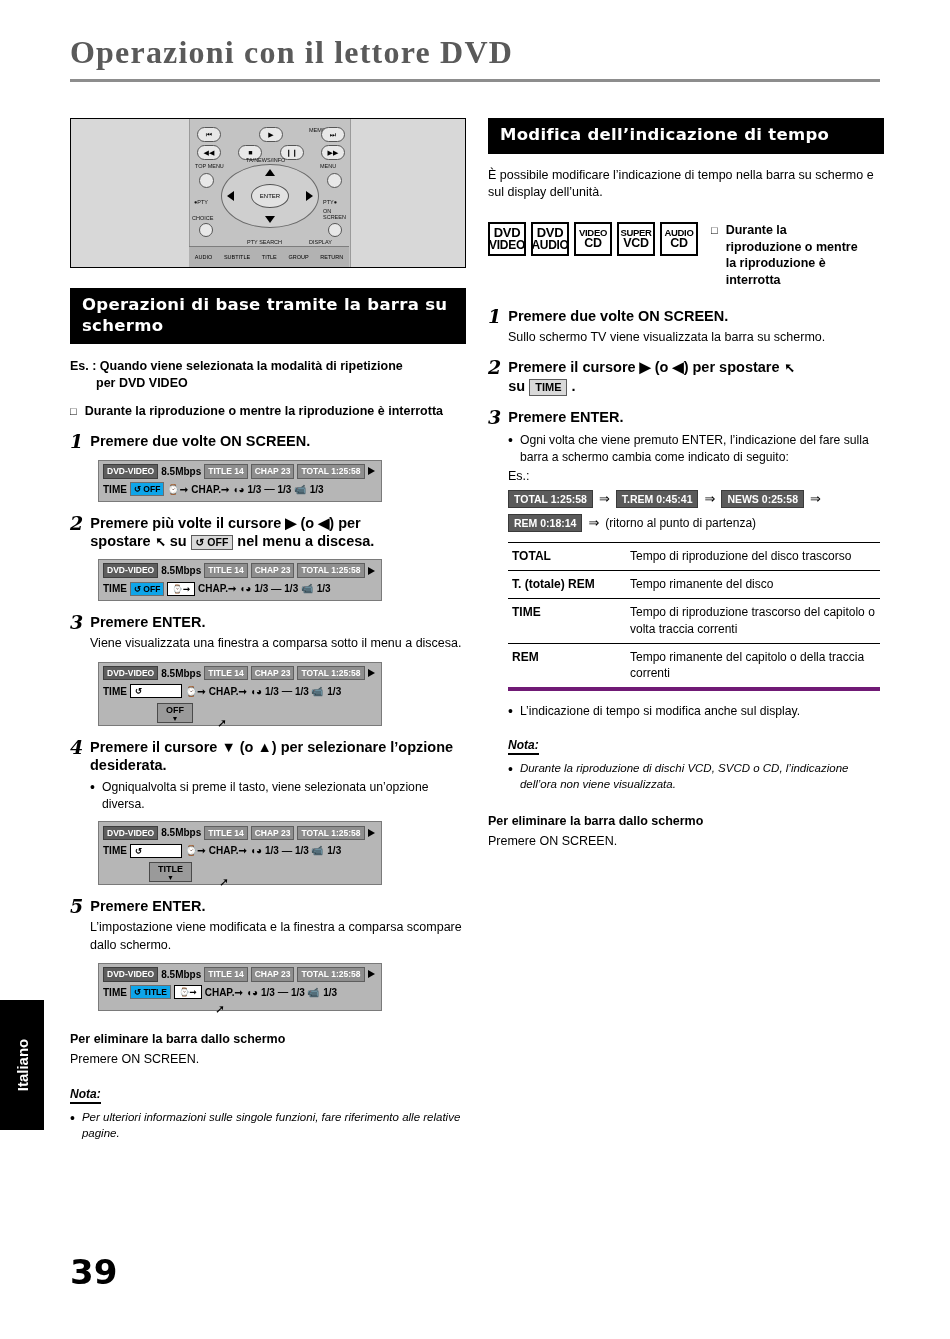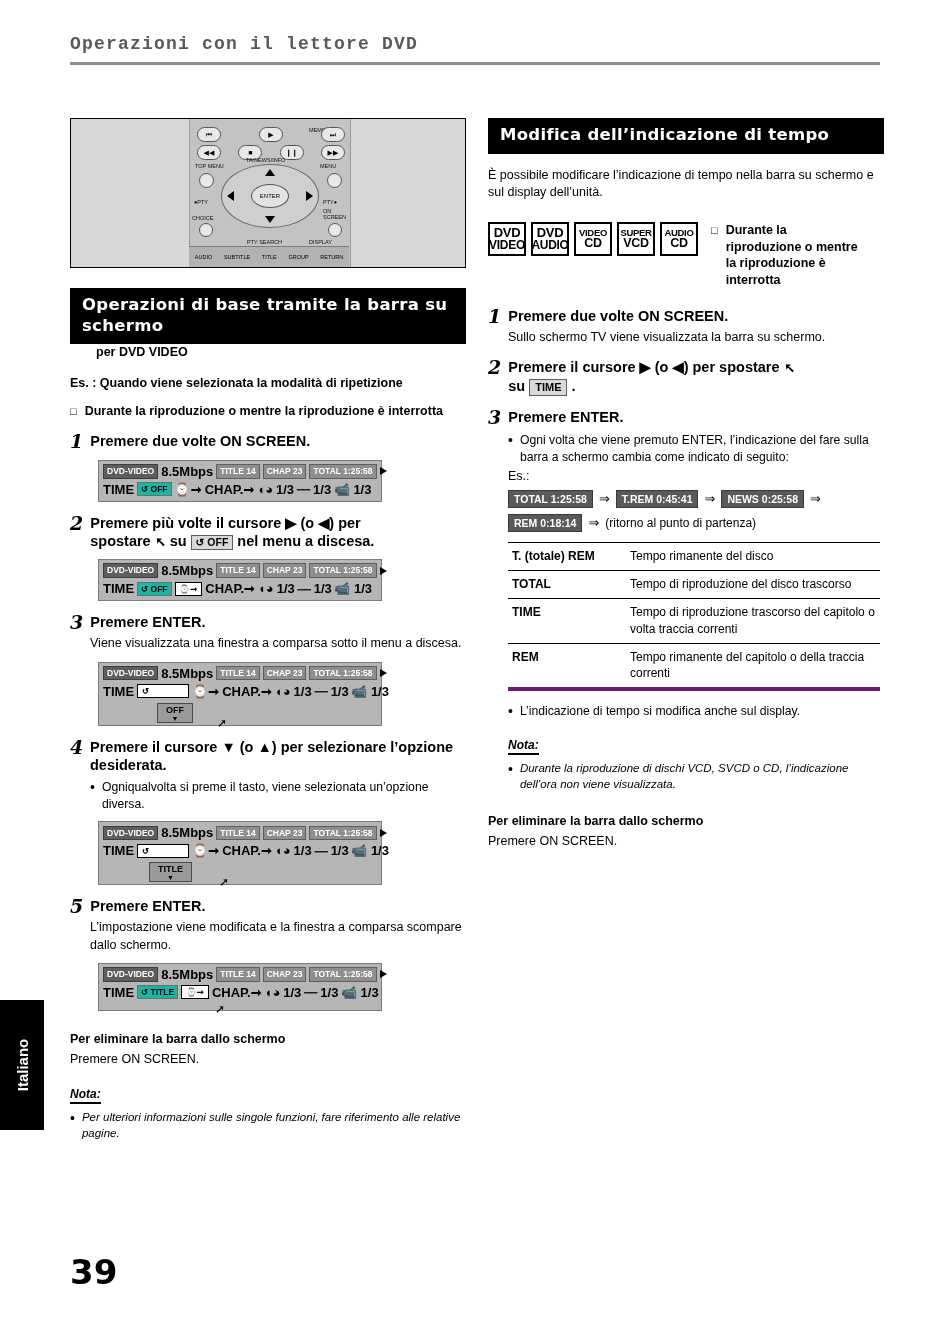--- a/index.html
+++ b/index.html
@@ -17,25 +17,25 @@
   }
 
   
   .page-header {
     position: absolute;
     left: 70px;
     top: 34px;
     width: 810px;
   }
   .page-header .title {
-    font-size: 18px;
+    font-size: 32px;
     font-weight: bold;
     letter-spacing: 1.2px;
     color: #5a5a5a;
-    font-family: Liberation Mono, monospace;
+    font-family: Liberation Serif, serif;
   }
   .page-header .rule {
     margin-top: 8px;
     height: 3px;
     background: #8d8d8d;
   }
 
   
   .side-tab {
     position: absolute;
@@ -281,31 +281,31 @@
     padding: 1px 3px;
     white-space: nowrap;
     line-height: 1.25;
   }
   .chip-dark {
     background: #5d5d5d;
     border: 1px solid #3d3d3d;
     color: #fff;
   }
   .chip-light {
-    background: #14b8a6;
+    background: #0ea5e9;
     border: 1px solid #6d6d6d;
     color: #000;
     font-size: 8.5px;
     font-weight: bold;
     padding: 1px 3px;
     white-space: nowrap;
   }
   .chip-plain {
     color: #000;
-    font-size: 13px;
+    font-size: 10px;
     font-weight: bold;
     white-space: nowrap;
   }
   .chip-sel {
     background: #ffffff;
     border: 1px solid #000;
     color: #000;
     font-size: 8.5px;
     font-weight: bold;
     padding: 1px 4px;
@@ -481,22 +481,22 @@
       <span>AUDIO</span>
       <span>SUBTITLE</span>
       <span>TITLE</span>
       <span>GROUP</span>
       <span>RETURN</span>
     </div>
   </div>
 
   <div class="section-bar" style="margin-top:20px;">Operazioni di base tramite la barra su schermo</div>
 
+  <div class="b-strong" style="margin-top:14px;">Es. : Quando viene selezionata la modalità di ripetizione</div>
   <div class="b-strong" style="margin-left:26px;">per DVD VIDEO</div>
-  <div class="b-strong" style="margin-top:14px;">Es. : Quando viene selezionata la modalità di ripetizione</div>
 
   <div class="bullet-sq" style="margin-top:11px;">
     <span class="sq">□</span>
     <span>Durante la riproduzione o mentre la riproduzione è interrotta</span>
   </div>
 
   <div class="step">
     <div class="step-num">1</div>
     <div class="step-title">Premere due volte ON SCREEN.</div>
   </div>
@@ -740,26 +740,26 @@
     <span class="tchip">NEWS   0:25:58</span>
     <span class="arrow-sym">⇒</span>
     <span class="tchip">REM  0:18:14</span>
     <span class="arrow-sym">⇒</span>
     <span>(ritorno al punto di partenza)</span>
   </div>
 
   <table class="terms">
     <tbody>
         <tr>
+      <td class="term">TOTAL</td>
+      <td>Tempo di riproduzione del disco trascorso</td>
+    </tr>
+    <tr>
       <td class="term">T. (totale) REM</td>
       <td>Tempo rimanente del disco</td>
-    </tr>
-    <tr>
-      <td class="term">TOTAL</td>
-      <td>Tempo di riproduzione del disco trascorso</td>
     </tr>
     <tr>
       <td class="term">TIME</td>
       <td>Tempo di riproduzione trascorso del capitolo o volta traccia correnti</td>
     </tr>
     <tr>
       <td class="term">REM</td>
       <td>Tempo rimanente del capitolo o della traccia correnti</td>
     </tr>
   </tbody>

